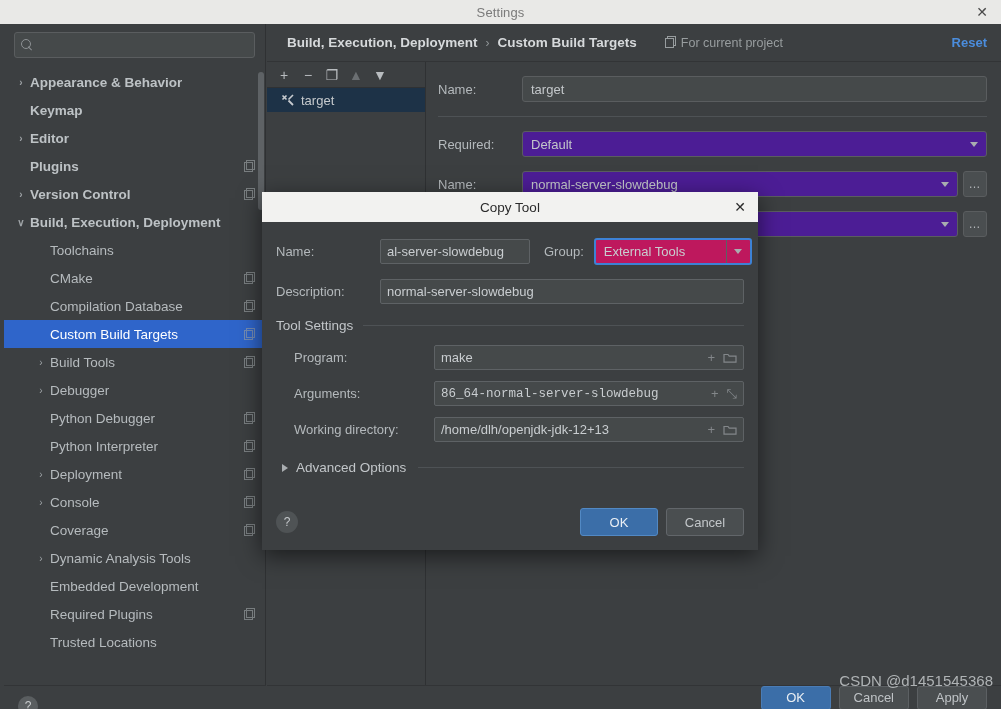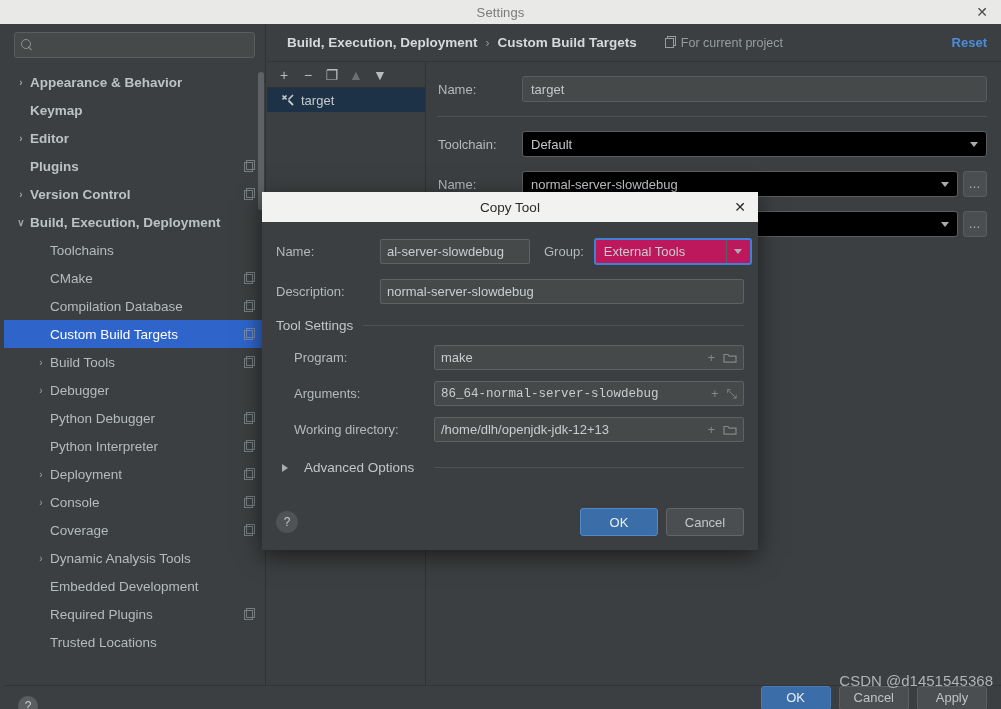--- a/index.html
+++ b/index.html
@@ -147,21 +147,21 @@
   .frow .flabel {
     width: 84px; flex: 0 0 84px; color: #b4b9bc; font-size: 13px;
   }
   .ifield {
     flex: 1; height: 26px; background: #45494a;
     border: 1px solid #5a5d5f; border-radius: 3px;
     color: #c3c7ca; font-size: 13px; display: flex; align-items: center; padding: 0 8px;
     overflow: hidden; white-space: nowrap;
   }
   .combo {
-    flex: 1; height: 26px; background: #000000;
+    flex: 1; height: 26px; background: #4c1d95;
     border: 1px solid #5a5d5f; border-radius: 3px;
     color: #c3c7ca; font-size: 13px; display: flex; align-items: center;
     padding: 0 8px; justify-content: space-between;
   }
   .arrow-dn {
     width: 0; height: 0; border-left: 4.5px solid transparent;
     border-right: 4.5px solid transparent; border-top: 5px solid #a9adb0;
   }
   .dots-btn {
     width: 24px; height: 26px; margin-left: 5px; flex: 0 0 24px;
@@ -242,21 +242,21 @@
   .tsfield {
     flex: 1; height: 25px; background: #45494a; border: 1px solid #5e6265; border-radius: 2px;
     display: flex; align-items: center; padding: 0 6px; gap: 8px;
     color: #c9cdd0; font-size: 13px; overflow: hidden;
   }
   .tsfield .val { flex: 1; white-space: nowrap; overflow: hidden; }
   .tsfield .val.mono { font-family: "Liberation Mono", monospace; font-size: 12.5px; }
   .tsfield .ic { color: #83878a; font-size: 13px; flex: 0 0 auto; }
 
   .adv {
-    display: flex; align-items: center; gap: 16px;
+    display: flex; align-items: center; gap: 8px;
     margin: 18px 0 0 6px; color: #c2c6c9; font-size: 13.5px; cursor: pointer;
   }
   .adv .tri {
     width: 0; height: 0; border-top: 4px solid transparent;
     border-bottom: 4px solid transparent; border-left: 6px solid #a9adb0;
   }
   .adv .rule { flex: 1; height: 1px; background: #4e5255; margin-left: 4px; }
 
   .modal-footer {
     position: absolute; left: 0; right: 0; bottom: 0; height: 56px;
@@ -473,21 +473,21 @@
             </div>
         </div>
 
         <div class="detail-pane">
           <div class="frow">
             <div class="flabel">Name:</div>
             <div class="ifield">target</div>
           </div>
           <div class="divider-h"></div>
           <div class="frow">
-            <div class="flabel">Toolchain:</div>
+            <div class="flabel">Required:</div>
             <div class="combo">
               <span>Default</span>
               <span class="arrow-dn"></span>
             </div>
           </div>
           <div class="frow">
             <div class="flabel">Name:</div>
             <div class="combo">
               <span>normal-server-slowdebug</span>
               <span class="arrow-dn"></span>

